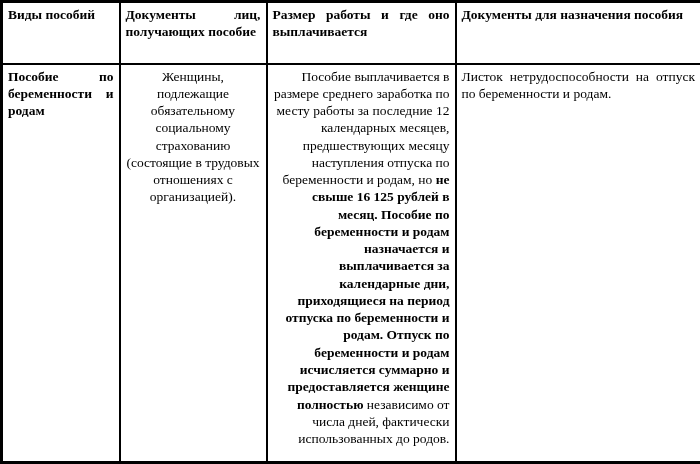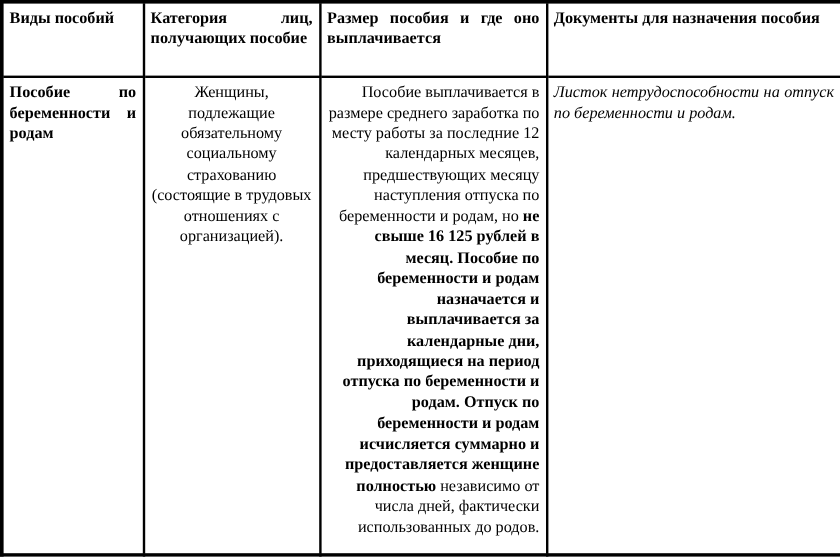--- a/index.html
+++ b/index.html
@@ -50,42 +50,41 @@
     text-align: center;
   }
   td.cell-amount {
     text-align: right;
     padding-top: 6px;
     padding-left: 3px;
     padding-right: 3px;
   }
   td.cell-documents {
     text-align: justify;
-    font-style: italic;
   }
   .bold-run {
     font-weight: bold;
   }
 </style>
 </head>
 <body>
 
 <div class="page">
   <table class="benefits">
     <colgroup>
       <col style="width:118px">
       <col style="width:147px">
       <col style="width:189px">
       <col style="width:246px">
     </colgroup>
     <tbody>
       <tr class="header-row">
         <th class="first">Виды пособий</th>
-        <th>Категория лиц, получающих пособие</th>
-        <th>Размер пособия и где оно выплачивается</th>
+        <th>Документы лиц, получающих пособие</th>
+        <th>Размер работы и где оно выплачивается</th>
         <th>Документы для назначения пособия</th>
       </tr>
       <tr>
         <td class="cell-type">Пособие по беременности и родам</td>
         <td class="cell-category">Женщины, подлежащие обязательному социальному страхованию (состоящие в трудовых отношениях с организацией).</td>
         <td class="cell-amount"><span>Пособие выплачивается в размере среднего заработка по месту работы за последние 12 календарных месяцев, предшествующих месяцу наступления отпуска по беременности и родам, но </span><span class="bold-run">не свыше 16 125 рублей в месяц. Пособие по беременности и родам назначается и выплачивается за календарные дни, приходящиеся на период отпуска по беременности и родам. Отпуск по беременности и родам исчисляется суммарно и предоставляется женщине полностью </span><span>независимо от числа дней, фактически использованных до родов.</span></td>
         <td class="cell-documents">Листок нетрудоспособности на отпуск по беременности и родам.</td>
       </tr>
     </tbody>
   </table>

